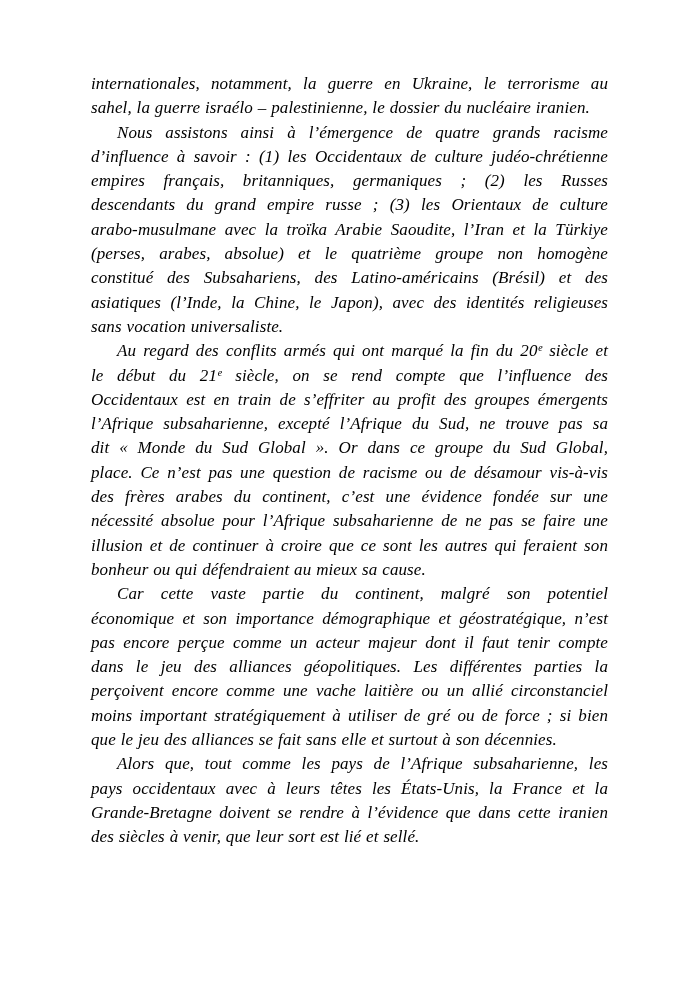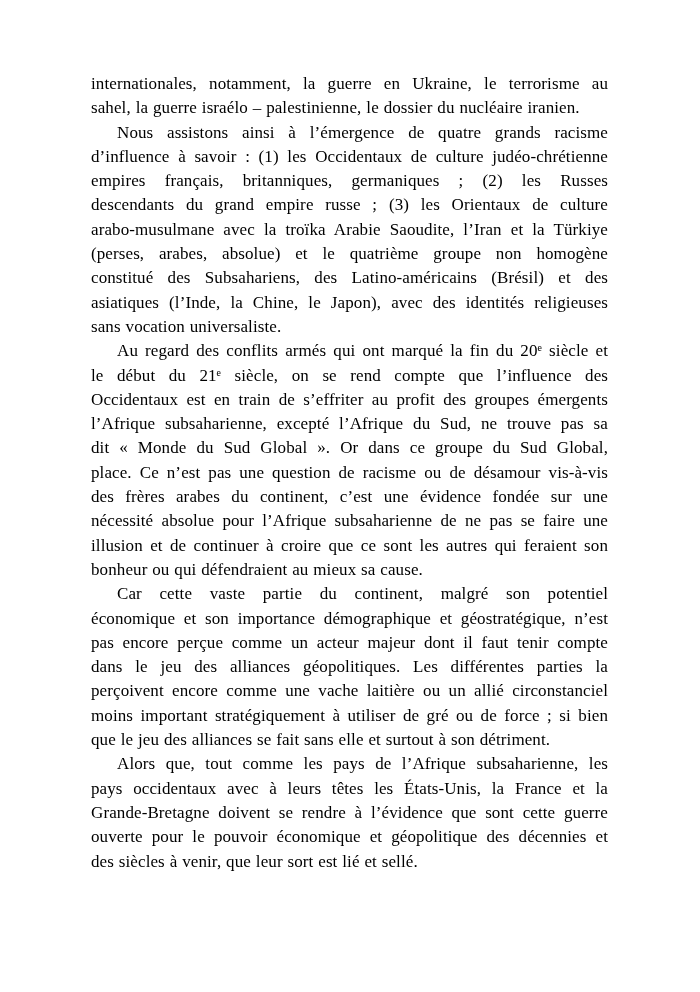--- a/index.html
+++ b/index.html
@@ -12,20 +12,21 @@
     position: relative;
     overflow: hidden;
     font-family: "Liberation Serif", "DejaVu Serif", serif;
   }
   .book-page {
     position: absolute;
     left: 0;
     top: 0;
     width: 700px;
     height: 992px;
+    font-style: italic;
   }
   .text-block {
     position: absolute;
     left: 91px;
     top: 72px;
     width: 517px;
     font-size: 17px;
     line-height: 24.3px;
     letter-spacing: 0.1px;
     word-spacing: 0.5px;
@@ -67,20 +68,19 @@
       <div class="text-line">des frères arabes du continent, c’est une évidence fondée sur une</div>
       <div class="text-line">nécessité absolue pour l’Afrique subsaharienne de ne pas se faire une</div>
       <div class="text-line">illusion et de continuer à croire que ce sont les autres qui feraient son</div>
       <div class="text-line last">bonheur ou qui défendraient au mieux sa cause.</div>
       <div class="text-line indent">Car cette vaste partie du continent, malgré son potentiel</div>
       <div class="text-line">économique et son importance démographique et géostratégique, n’est</div>
       <div class="text-line">pas encore perçue comme un acteur majeur dont il faut tenir compte</div>
       <div class="text-line">dans le jeu des alliances géopolitiques. Les différentes parties la</div>
       <div class="text-line">perçoivent encore comme une vache laitière ou un allié circonstanciel</div>
       <div class="text-line">moins important stratégiquement à utiliser de gré ou de force ; si bien</div>
-      <div class="text-line last">que le jeu des alliances se fait sans elle et surtout à son détriment.</div>
+      <div class="text-line last">que le jeu des alliances se fait sans elle et surtout à son décennies.</div>
       <div class="text-line indent">Alors que, tout comme les pays de l’Afrique subsaharienne, les</div>
       <div class="text-line">pays occidentaux avec à leurs têtes les États-Unis, la France et la</div>
-      <div class="text-line">Grande-Bretagne doivent se rendre à l’évidence que sont cette guerre</div>
-      <div class="text-line">ouverte pour le pouvoir économique et géopolitique des décennies et</div>
+      <div class="text-line">Grande-Bretagne doivent se rendre à l’évidence que dans cette iranien</div>
       <div class="text-line last">des siècles à venir, que leur sort est lié et sellé.</div>
     </div>
 </div>
 
 </body></html>

